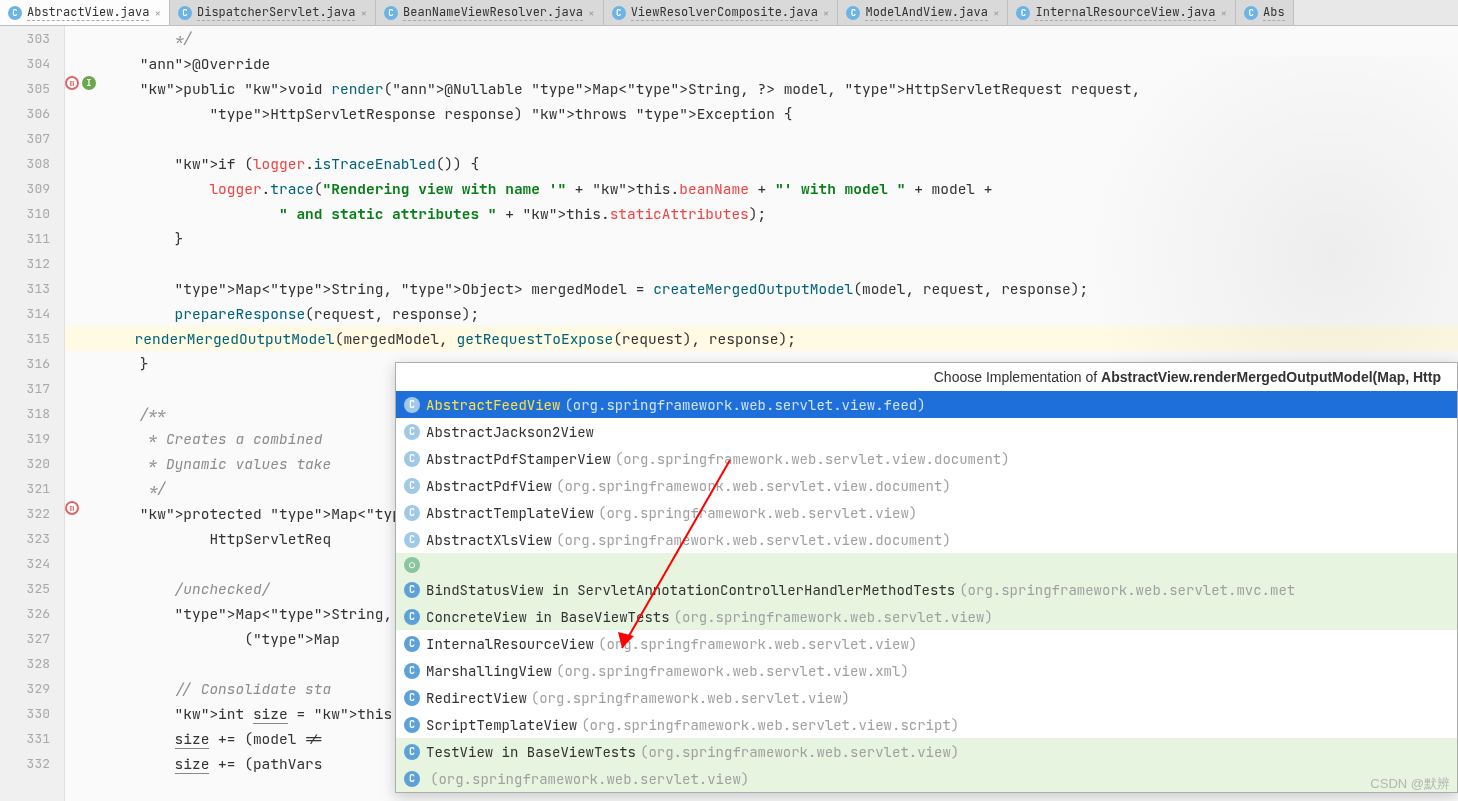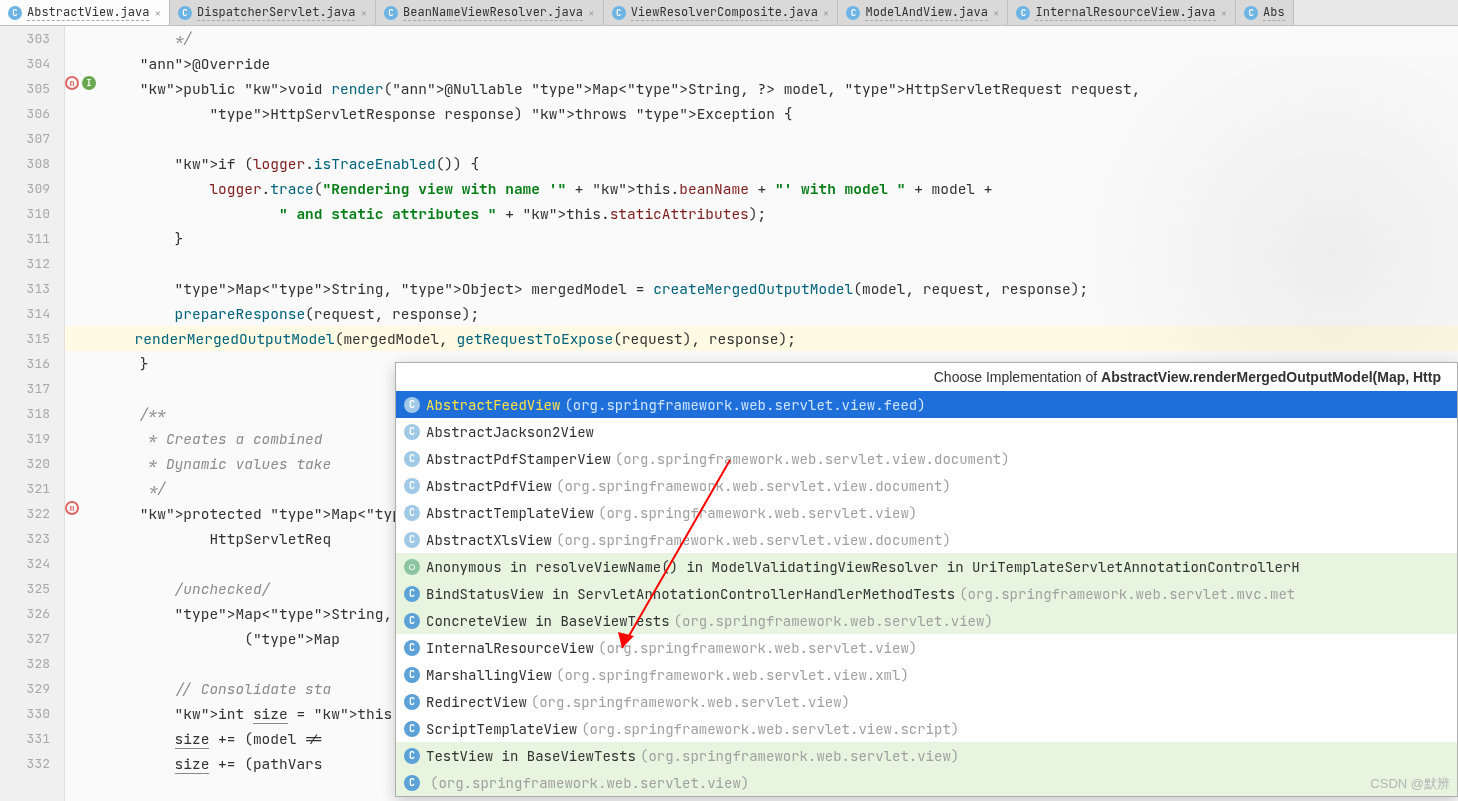--- a/index.html
+++ b/index.html
@@ -15,21 +15,21 @@
   .editor { display:flex; height:775px; background:#fafafa; position:relative; }
   .gutter { width:65px; background:#f0f0f0; text-align:right; padding-right:14px; color:#a9a9a9; font-size:13px; line-height:25px; border-right:1px solid #e0e0e0; user-select:none; position:relative; }
   .gutter .ln { height:25px; }
   .gicons { position:absolute; left:65px; top:0; width:32px; }
   .code { flex:1; line-height:25px; white-space:pre; padding-left:40px; font-size:14.5px; color:#333; position:relative; }
   .code .line { height:25px; }
   .hl-315 { background:#fffae3; margin-left:-40px; width:calc(100% + 40px); }
   .str { color:#067d17; font-weight:bold; }
   .cmt { color:#8c8c8c; font-style:italic; }
   .mth { color:#00627a; }
-  .fld { color:#7f1d1d; }
+  .fld { color:#ef4444; }
   .under { border-bottom:1px solid #888; }
   
   .popup { position:absolute; left:395px; top:362px; right:0; background:#fff; border:1px solid #adadad; box-shadow:0 4px 14px rgba(0,0,0,.2); font-size:14px; }
   .popup-title { text-align:right; padding:6px 16px; font-family:-apple-system,Segoe UI,Arial; color:#333; }
   .popup-title b { font-weight:bold; }
   .popup-list { }
   .popup-item { display:flex; align-items:center; padding:3.5px 8px; line-height:20px; font-family:"JetBrains Mono",monospace; }
   .popup-item.sel { background:#1e6fda; color:#fff; }
   .popup-item.green { background:#e7f5e0; }
   .popup-item .cicon { width:16px; height:16px; border-radius:50%; background:#5ca1d8; color:#fff; font-size:10px; font-weight:bold; display:flex; align-items:center; justify-content:center; margin-right:6px; flex-shrink:0; }
@@ -163,21 +163,20 @@
         <span class="main">AbstractTemplateView</span>
         <span class="pkg"> (org.springframework.web.servlet.view)</span>
       </div>
       <div class="popup-item">
         <span class="cicon abs">C</span>
         <span class="main">AbstractXlsView</span>
         <span class="pkg"> (org.springframework.web.servlet.view.document)</span>
       </div>
       <div class="popup-item green">
         <span class="cicon anon">○</span>
-        <span class="main">Anonymous in resolveViewName() in ModelValidatingViewResolver in UriTemplateServletAnnotationControllerH</span>
       </div>
       <div class="popup-item green">
         <span class="cicon">C</span>
         <span class="main">BindStatusView in ServletAnnotationControllerHandlerMethodTests</span>
         <span class="pkg"> (org.springframework.web.servlet.mvc.met</span>
       </div>
       <div class="popup-item green">
         <span class="cicon">C</span>
         <span class="main">ConcreteView in BaseViewTests</span>
         <span class="pkg"> (org.springframework.web.servlet.view)</span>

